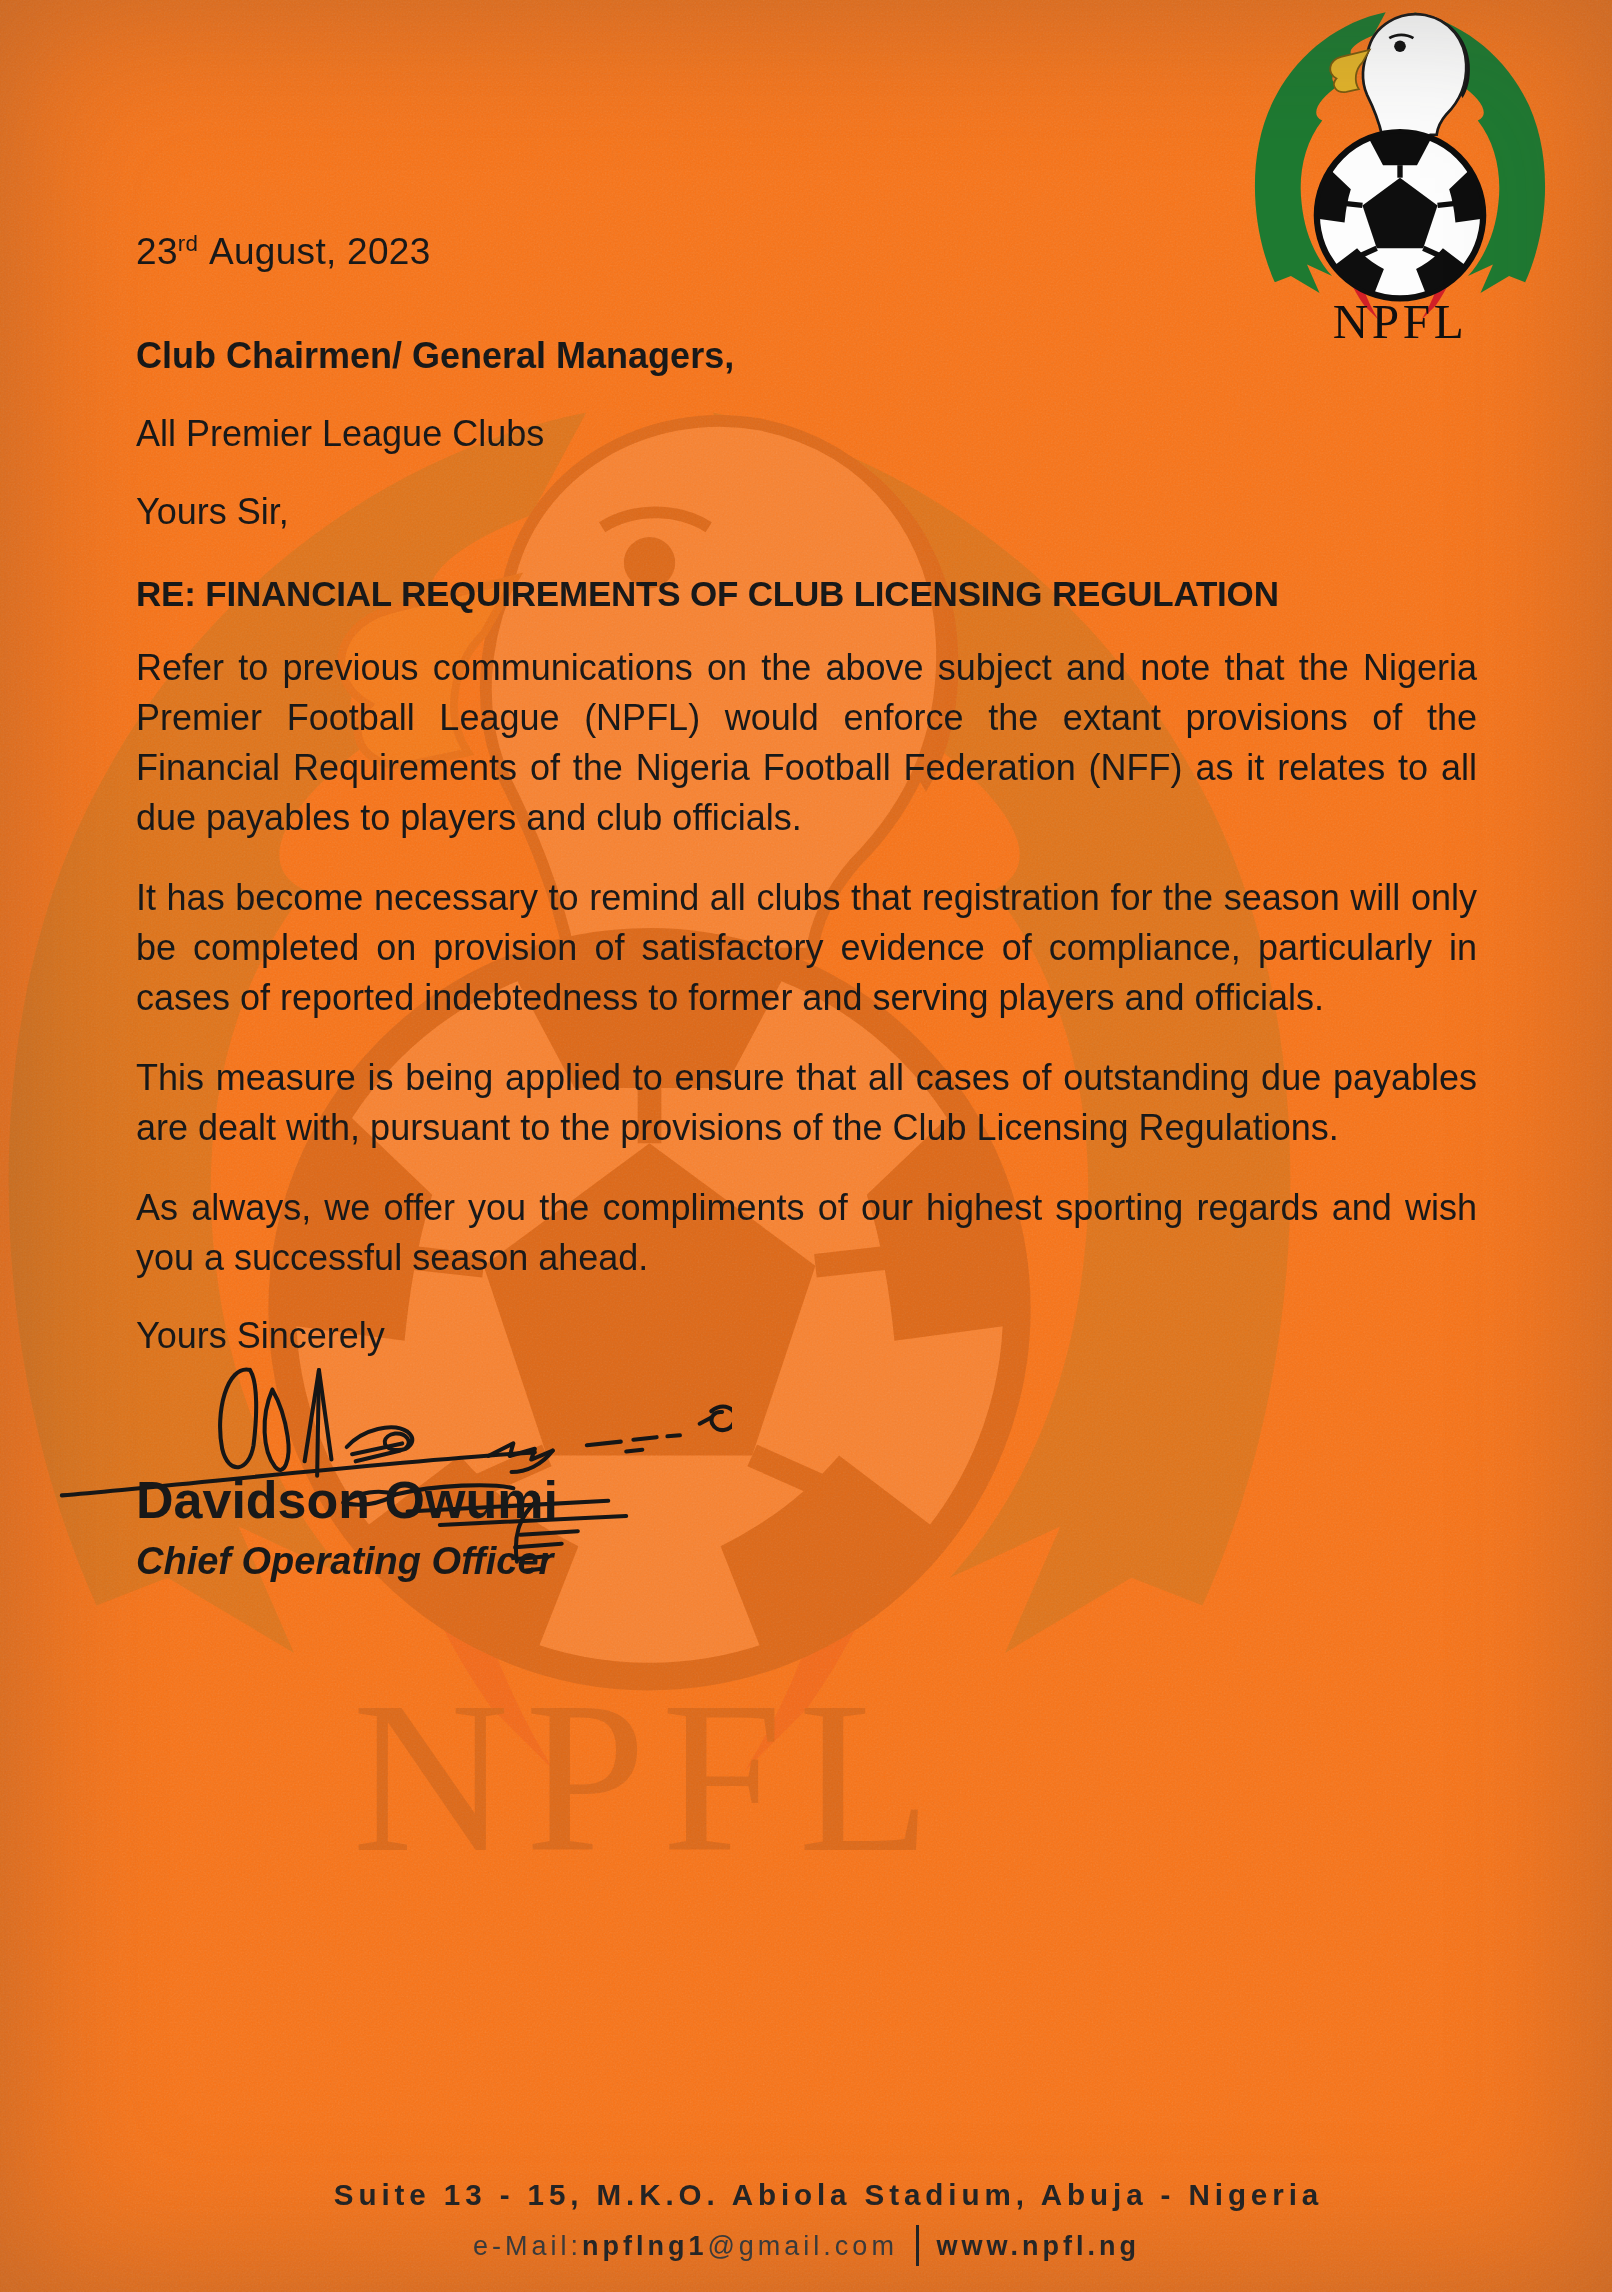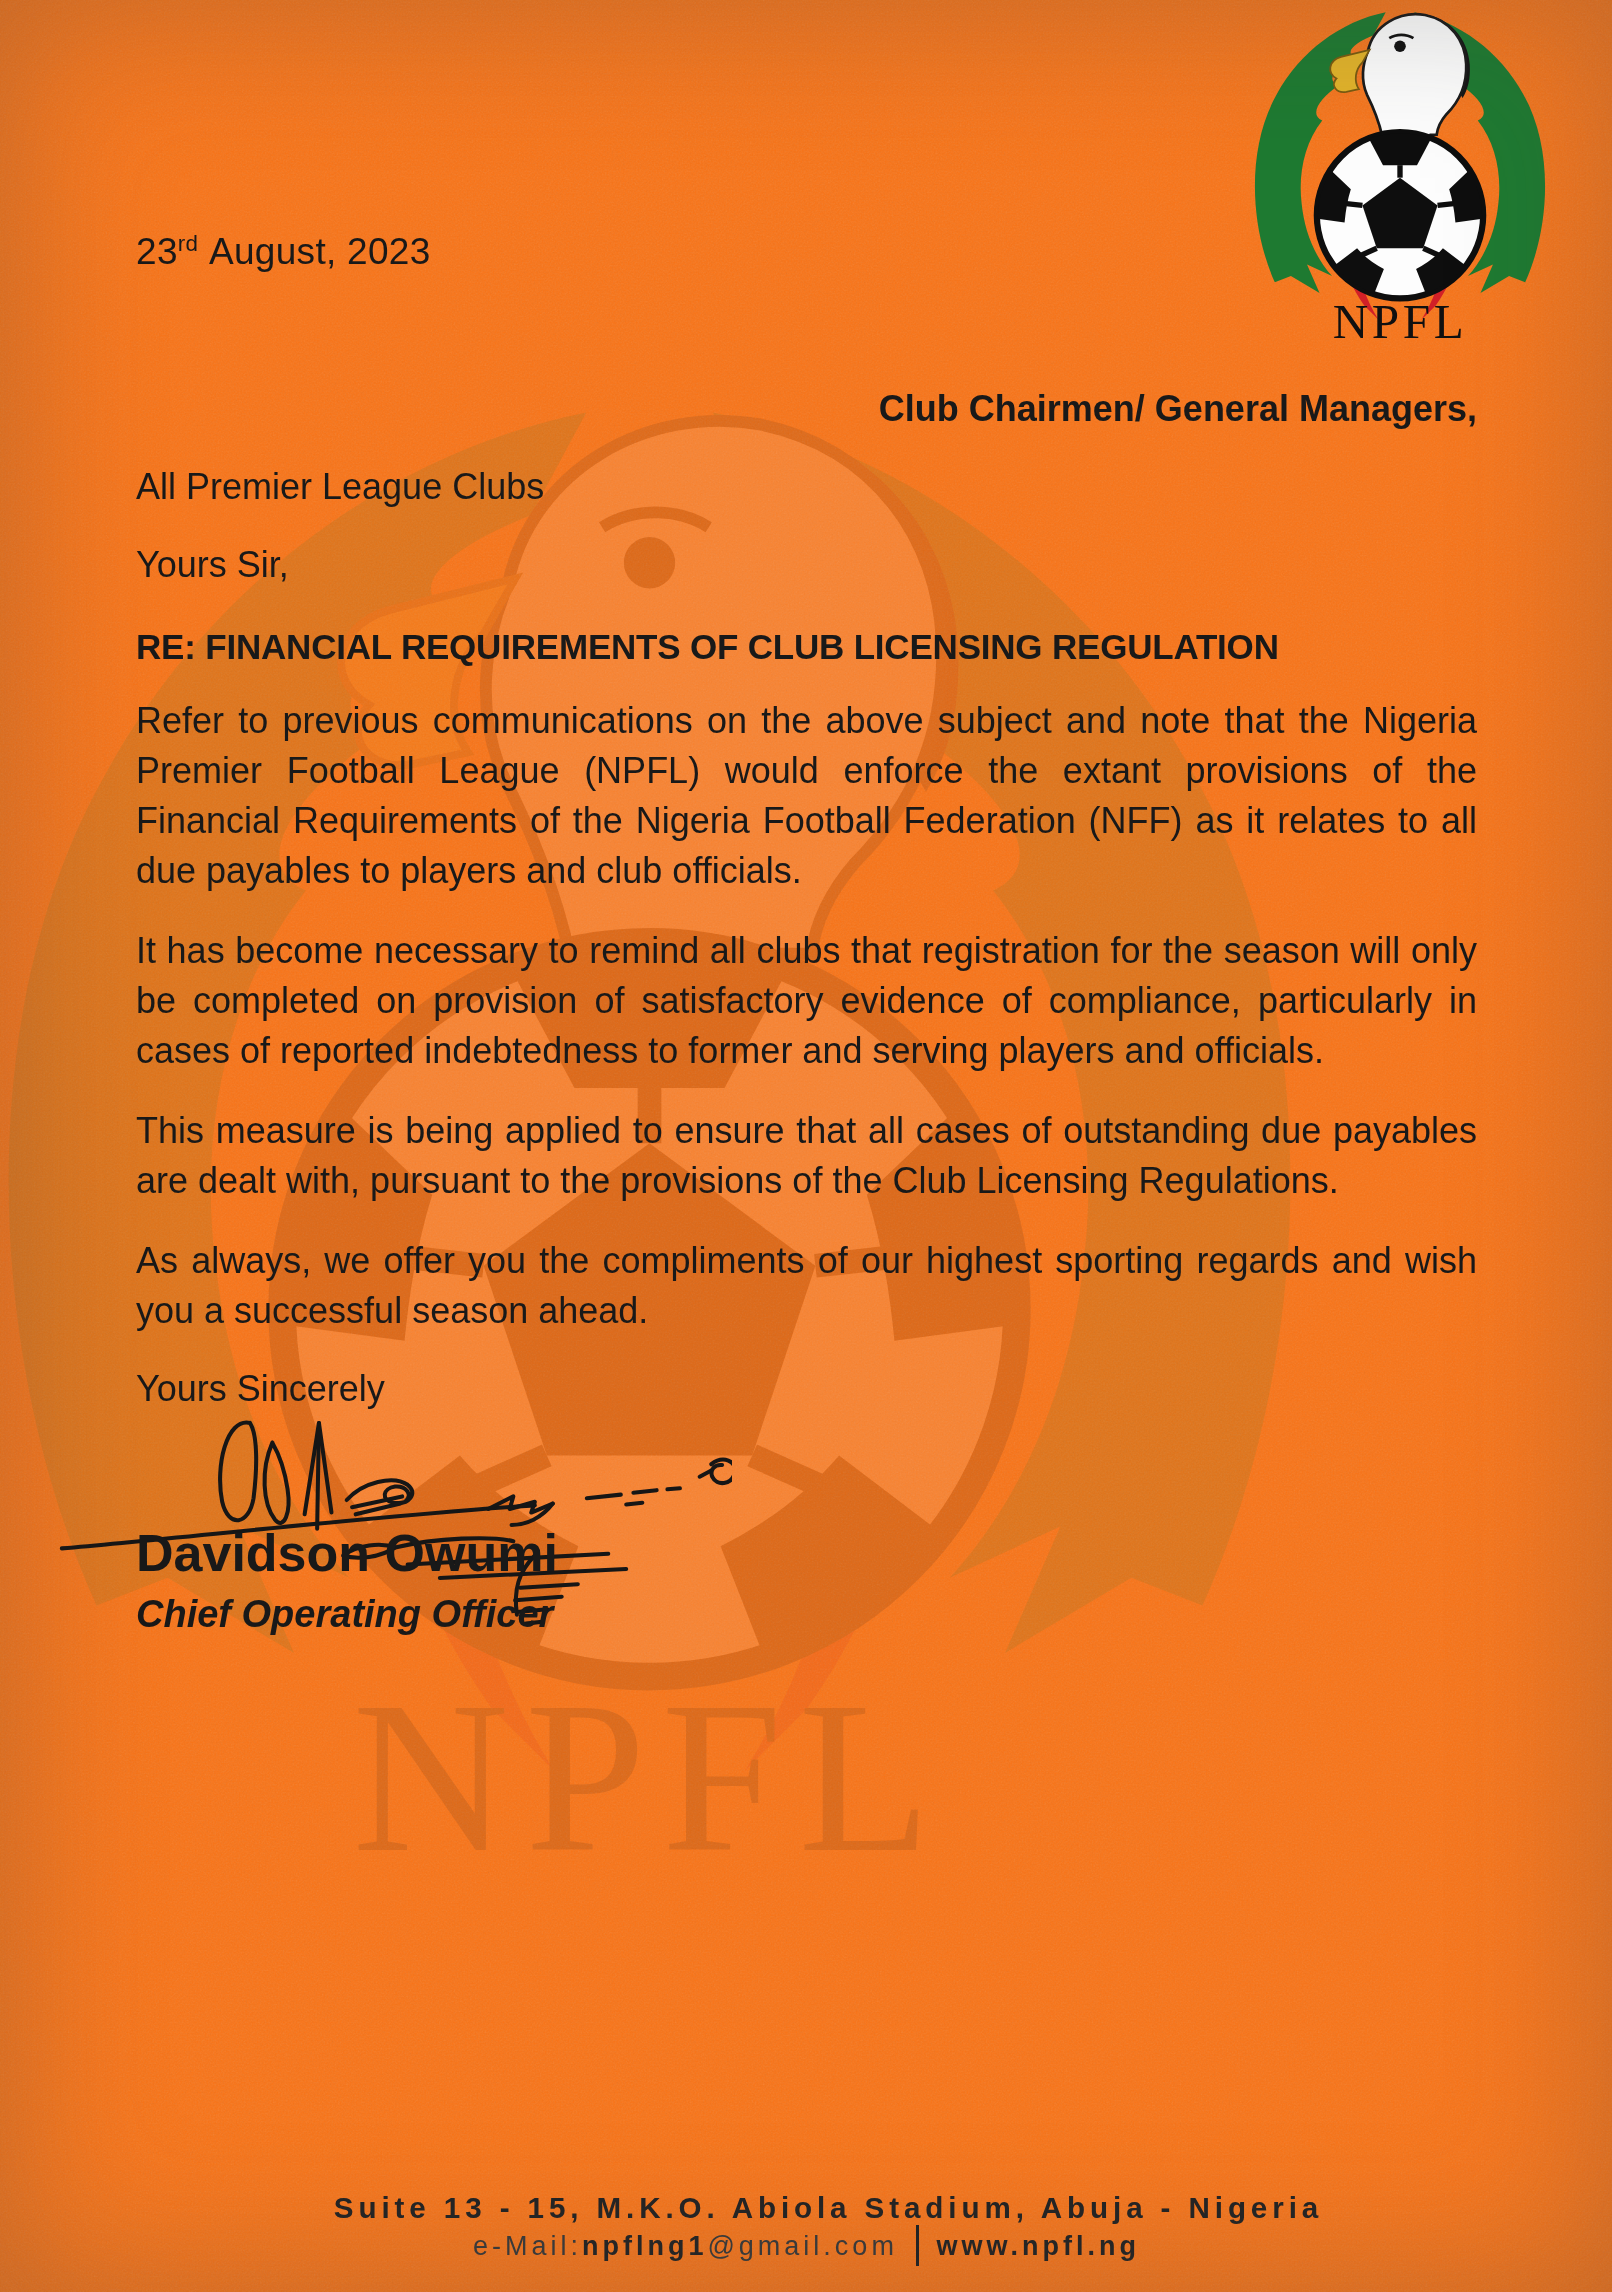--- a/index.html
+++ b/index.html
@@ -20,21 +20,21 @@
     position:absolute; left:-22.4px; top:381px; z-index:1;
     opacity:0.10; pointer-events:none;
   }
   .content { position:relative; z-index:2; padding:0 136px; }
   .logo { position:absolute; top:5.4px; right:61px; z-index:2; }
 
   .date-row { padding-top:231px; font-size:37px; letter-spacing:0.3px; }
   .date-row sup { font-size:22.4px; vertical-align:super; line-height:0; }
   .date-sep { display:inline-block; width:10.7px; }
 
-  .recipient-1 { margin-top:115px; font-size:36px; font-weight:bold;text-align:right; }
+  .recipient-1 { margin-top:62px; font-size:36px; font-weight:bold; }
   .recipient-2 { margin-top:36px; font-size:36px; }
   .salutation  { margin-top:36px; font-size:36px; }
   .subject     { margin-top:41px; font-size:35px; font-weight:bold; letter-spacing:-0.2px; }
 
   .paragraphs p {
     margin-top:30px;
     font-size:36px; line-height:50px;
     text-align:justify;
   }
   .paragraphs p:first-child { margin-top:29px; }
@@ -43,21 +43,21 @@
 
   .signature-svg { display:block; margin:3.6px 0 0 -85px; }
   .signatory-name  { margin-top:-106px; font-size:52px; font-weight:bold; }
   .signatory-title { margin-top:10.7px; font-size:38px; font-weight:bold; font-style:italic; }
 
   .footer {
     position:absolute; left:0; right:0; bottom:27px; z-index:2;
     text-align:center; color:#242424;
   }
   .footer-line1 { font-size:29.6px; font-weight:bold; letter-spacing:4.9px;padding-left:44px; }
-  .footer-line2 { font-size:27px; letter-spacing:4px; margin-top:0; }
+  .footer-line2 { font-size:27px; letter-spacing:4px; margin-top:13px; }
   .footer-line2 .lite { font-weight:normal; color:#3a3a3a; }
   .footer-line2 .bold { font-weight:bold; }
   .footer-divider {
     display:inline-block; width:2.7px; height:41px; background:#222;
     vertical-align:-10.7px; margin:0 18px;
   }
 </style>
 </head>
 <body>
 

